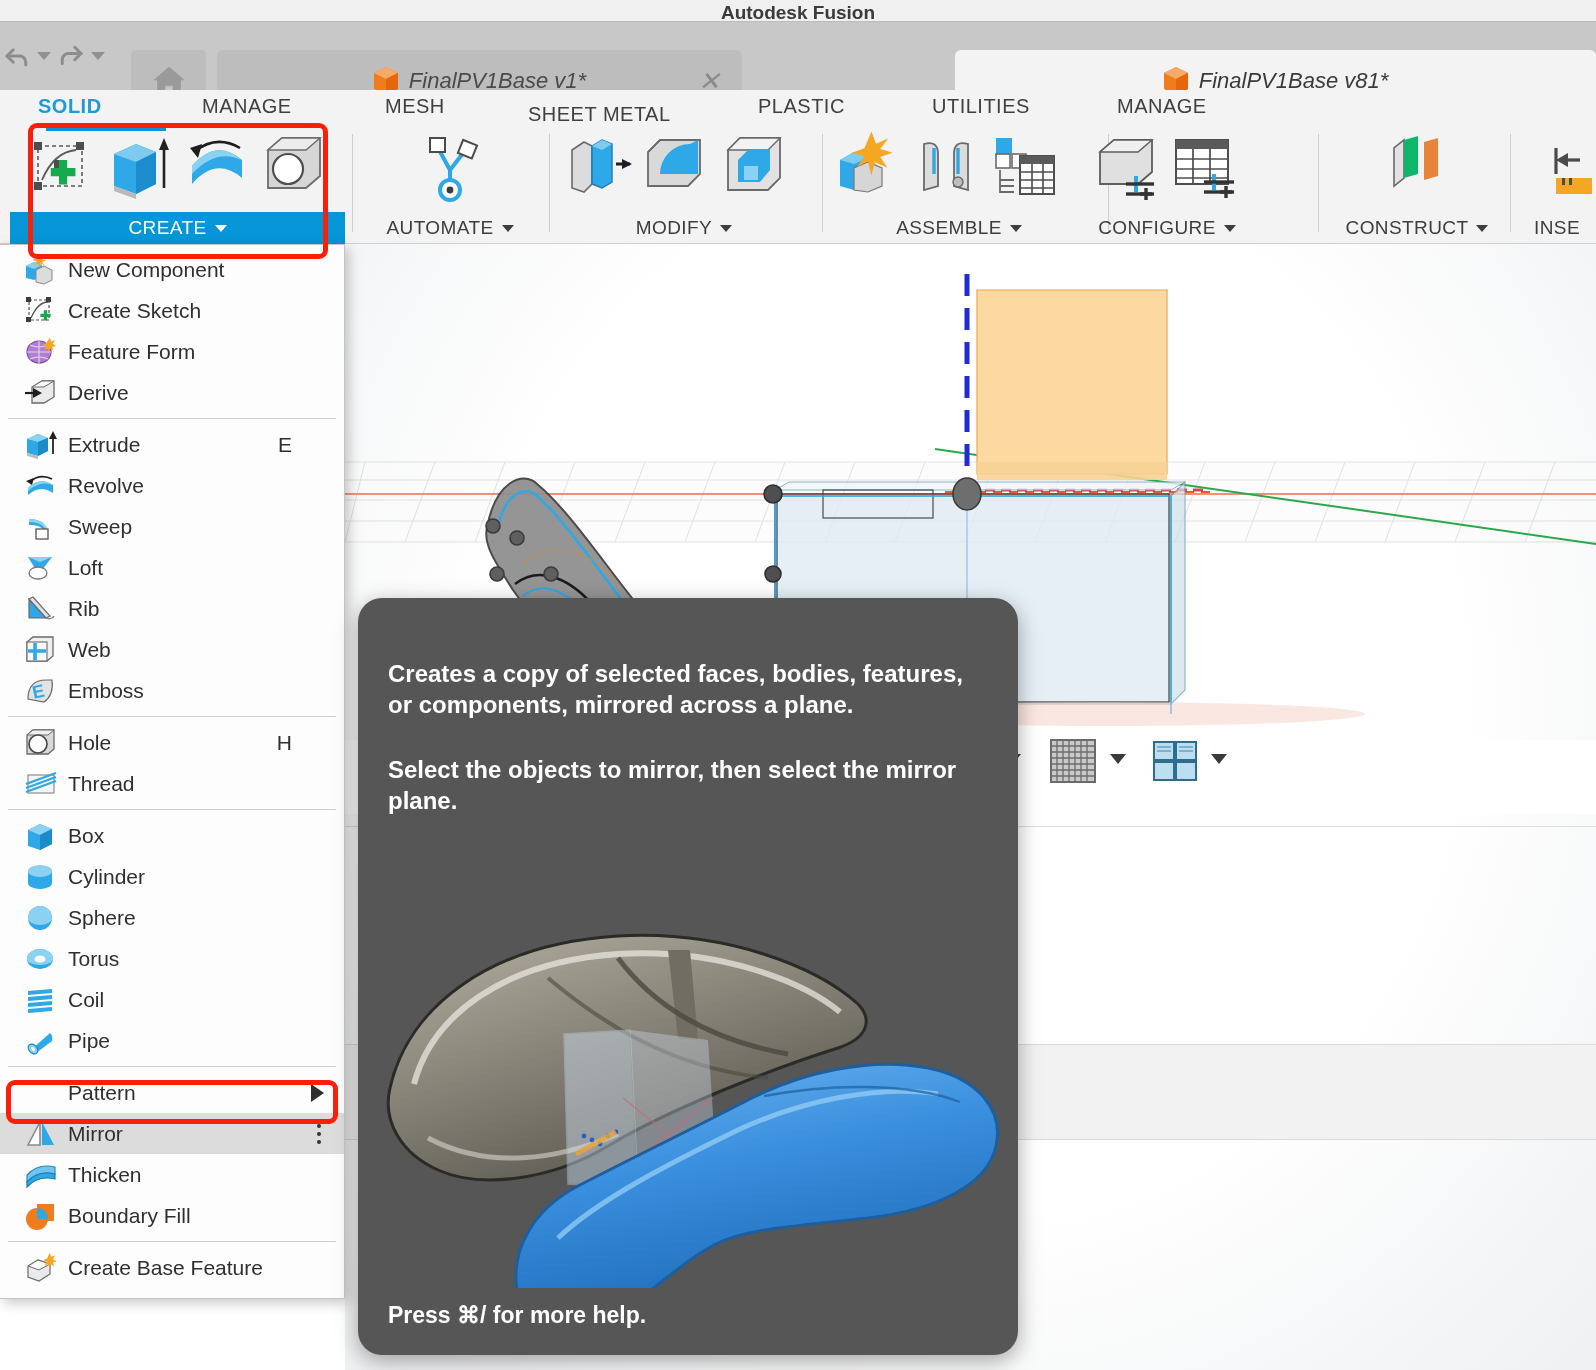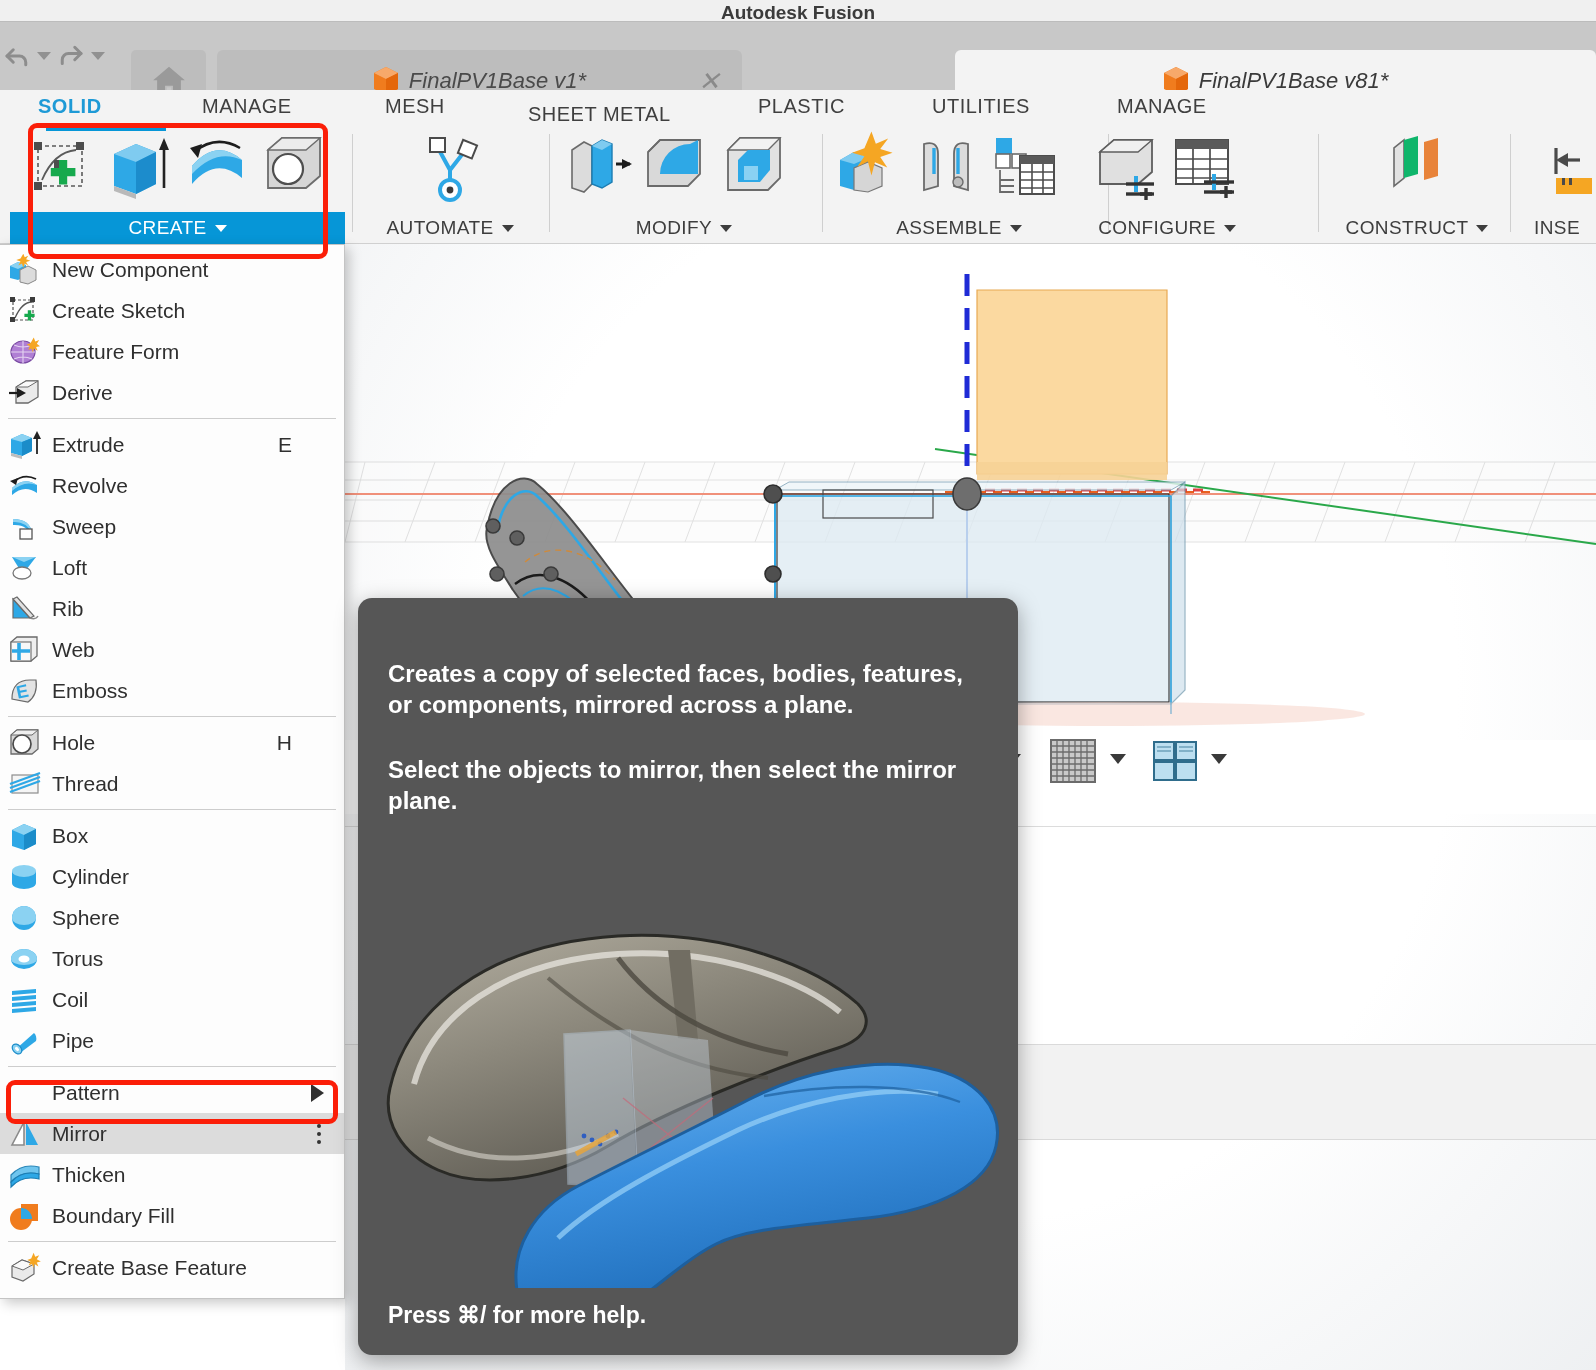--- a/index.html
+++ b/index.html
@@ -127,40 +127,40 @@
 
   
   .menu {
     position: absolute; left: 0; top: 244px; width: 345px; height: 1055px;
     background: #fdfdfd; border: 1px solid #c4c4c4; border-left: none;
     box-shadow: 4px 4px 12px rgba(0,0,0,.22);
     padding-top: 4px;
   }
   .mi {
     position: relative; height: 41px; display: flex; align-items: center;
-    padding-left: 8px; font-size: 21px; color: #2f2f2f;
+    padding-left: 24px; font-size: 21px; color: #2f2f2f;
   }
   .mi.hov { background: #dcdcdc; }
   .mi-ico { width: 34px; height: 32px; margin-right: 10px; position: relative; flex: 0 0 auto; }
   .mi-ico.empty { width: 34px; }
   .mi-label { white-space: nowrap; }
   .mi-key { position: absolute; right: 52px; font-size: 21px; color: #2f2f2f; }
   .mi-arrow {
     position: absolute; right: 20px;
     width: 0; height: 0; border-top: 9px solid transparent; border-bottom: 9px solid transparent;
     border-left: 13px solid #2f2f2f;
   }
   .mi-dots { position: absolute; right: 23px; display: flex; flex-direction: column; gap: 4px; }
   .mi-dots i { display: block; width: 4px; height: 4px; background: #333; border-radius: 50%; }
   .msep { height: 1px; background: #cdcdcd; margin: 5px 8px; }
 
   
   .tooltip {
     position: absolute; left: 358px; top: 598px; width: 660px; height: 757px;
-    background: #565656; border-radius: 14px;
+    background: #565656; border-radius: 24px;
     box-shadow: 0 6px 22px rgba(0,0,0,.35);
     color: #fff; overflow: hidden;
   }
   .tt-body { padding: 60px 30px 0 30px; }
   .tt-p { font-size: 24px; font-weight: bold; line-height: 31px; }
   .tt-gap { height: 34px; }
   .tt-img {
     position: absolute; left: 10px; top: 290px; width: 640px; height: 400px;
   }
   .tt-foot {

